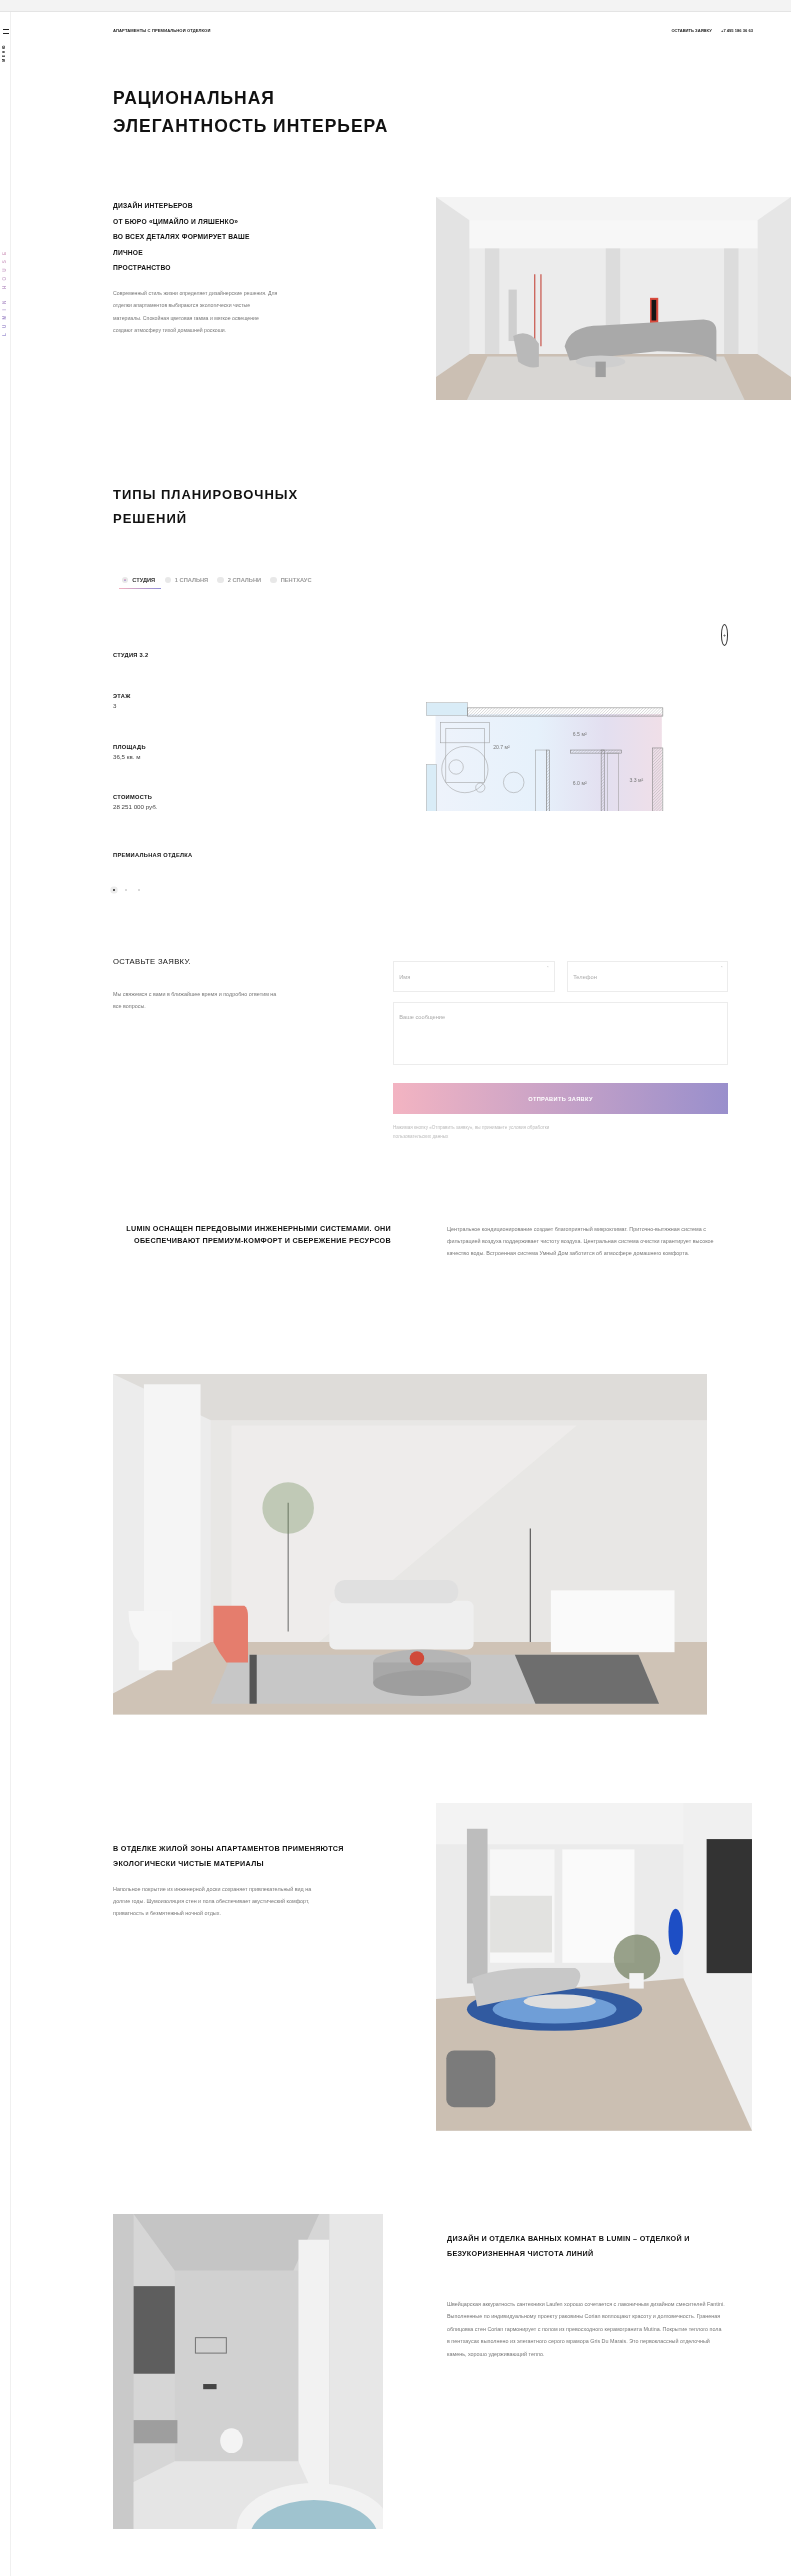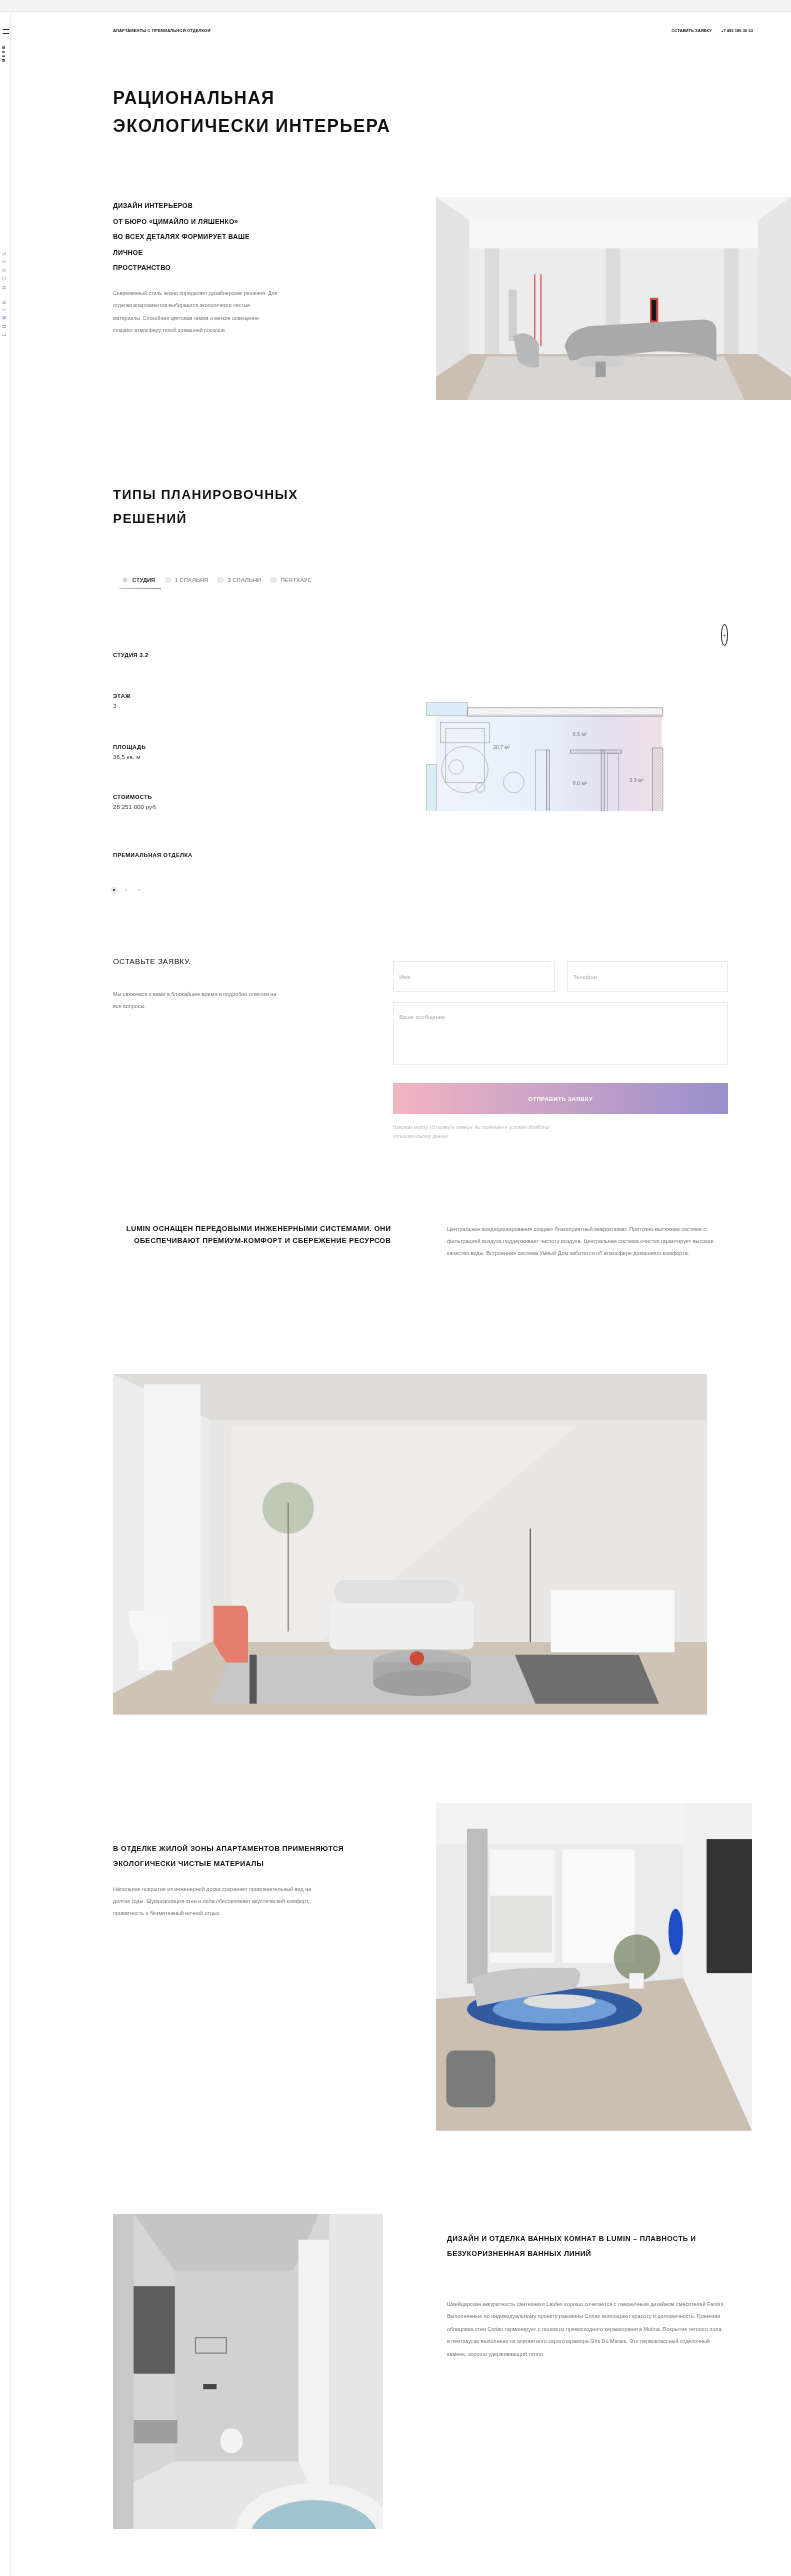--- a/index.html
+++ b/index.html
@@ -85,21 +85,21 @@
 </aside>
 
 <div class="header-nav">АПАРТАМЕНТЫ С ПРЕМИАЛЬНОЙ ОТДЕЛКОЙ</div>
 <div class="header-right">
   <a href="#">ОСТАВИТЬ ЗАЯВКУ</a>
   <a href="#">+7 495 186 36 63</a>
 </div>
 
 <h1 class="hero-title">
   <span>РАЦИОНАЛЬНАЯ</span><br>
-  <span>ЭКОЛОГИЧЕСКИ ИНТЕРЬЕРА</span>
+  <span>ЭЛЕГАНТНОСТЬ ИНТЕРЬЕРА</span>
 </h1>
 
 <div class="intro-title">
   <span>ДИЗАЙН ИНТЕРЬЕРОВ</span><br>
   <span>ОТ БЮРО «ЦИМАЙЛО И ЛЯШЕНКО»</span><br>
   <span>ВО ВСЕХ ДЕТАЛЯХ ФОРМИРУЕТ ВАШЕ ЛИЧНОЕ</span><br>
   <span>ПРОСТРАНСТВО</span>
 </div>
 <p class="intro-text">Современный стиль жизни определяет дизайнерские решения. Для отделки апартаментов выбираются экологически чистые материалы. Спокойная цветовая гамма и мягкое освещение создают атмосферу тихой домашней роскоши.</p>
 
@@ -287,15 +287,15 @@
     <rect x="420" y="0" width="104" height="612" fill="#e7e7e7"></rect>
     <polygon points="40,520 120,480 360,480 420,612 40,612" fill="#e5e5e5"></polygon>
     <rect x="160" y="240" width="60" height="30" fill="none" stroke="#777" stroke-width="2"></rect>
     <rect x="175" y="330" width="26" height="10" fill="#444"></rect>
     <ellipse cx="230" cy="440" rx="22" ry="24" fill="#f4f4f4"></ellipse>
     <rect x="40" y="400" width="85" height="45" fill="#9e9e9e"></rect>
     <ellipse cx="390" cy="612" rx="150" ry="90" fill="#f2f2f2"></ellipse>
     <ellipse cx="390" cy="630" rx="125" ry="75" fill="#9fc3cf"></ellipse>
   </svg>
 </div>
-<h3 class="bath-title">ДИЗАЙН И ОТДЕЛКА ВАННЫХ КОМНАТ В LUMIN – ПЛАВНОСТЬ И БЕЗУКОРИЗНЕННАЯ ВАННЫХ ЛИНИЙ</h3>
+<h3 class="bath-title">ДИЗАЙН И ОТДЕЛКА ВАННЫХ КОМНАТ В LUMIN – ОТДЕЛКОЙ И БЕЗУКОРИЗНЕННАЯ ЧИСТОТА ЛИНИЙ</h3>
 <p class="bath-text">Швейцарская аккуратность сантехники Laufen хорошо сочетается с лаконичным дизайном смесителей Fantini. Выполненные по индивидуальному проекту раковины Corian воплощают красоту и долговечность. Граненая облицовка стен Corian гармонирует с полом из превосходного керамогранита Mutina. Покрытие теплого пола в пентхаусах выполнено из элегантного серого мрамора Gris Du Marais. Это первоклассный отделочный камень, хорошо удерживающий тепло.</p>
 
 
 </body></html>

